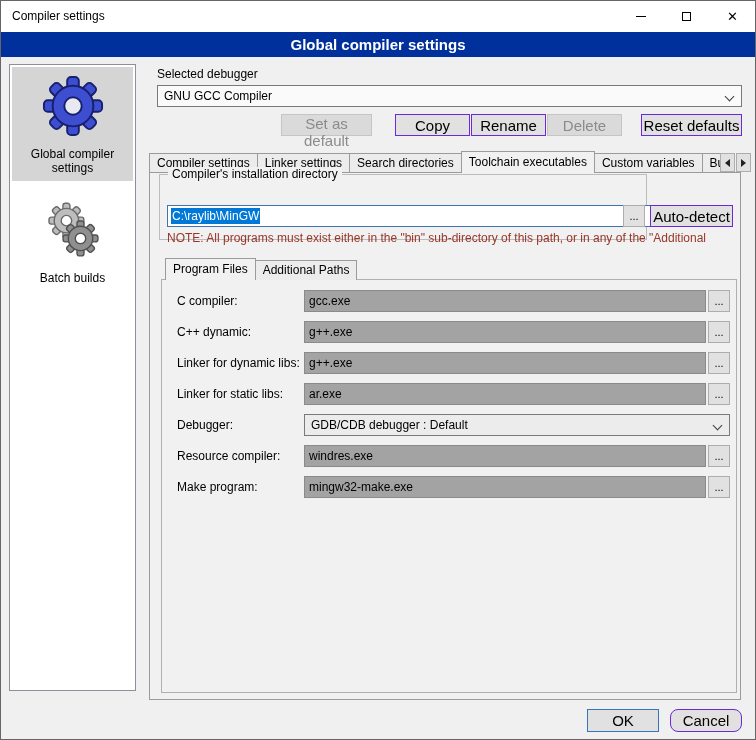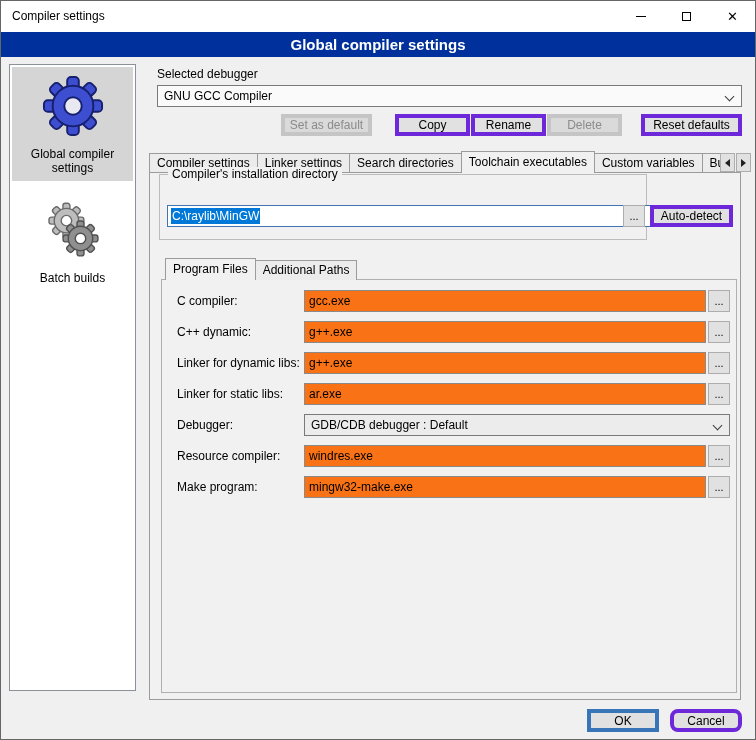--- a/index.html
+++ b/index.html
@@ -23,21 +23,21 @@
   .side-item{width:121px;margin:2px auto 10px auto;padding:8px 2px 6px 2px;text-align:center;cursor:default;}
   .side-item.active{background:#d5d5d5;}
   .side-label{font-size:12px;line-height:14px;color:#000;margin-top:10px;}
   .side-item svg{display:block;margin:0 auto;}
 
   
   .lbl{position:absolute;font-size:12px;color:#000;white-space:nowrap;}
   .combo{position:absolute;background:#fafafa;border:1px solid #7a7a7a;font-size:12px;display:flex;align-items:center;padding:0 22px 0 6px;white-space:nowrap;overflow:hidden;}
   .chev{position:absolute;right:8px;top:7px;width:7px;height:7px;border-right:1.5px solid #3c3c3c;border-bottom:1.5px solid #3c3c3c;transform:rotate(45deg);}
 
-  .btn{position:absolute;height:22px;background:#e1e1e1;border:4px solid #6d28d9;font-size:12px;color:#000;cursor:default;}
+  .btn{position:absolute;height:22px;background:#e1e1e1;border:1px solid #6d28d9;font-size:15px;color:#000;cursor:default;}
   .btn.disabled{background:#dadada;border-color:#c5c5c5;color:var(--disabled_text,#8b8b8b);}
   .btn.primary{border-color:#3874b8;}
 
   
   .tabs{position:absolute;left:148px;top:150px;width:571px;height:22px;display:flex;align-items:flex-end;overflow:hidden;}
   .tab{flex:0 0 auto;height:20px;line-height:19px;border:1px solid #9b9b9b;border-bottom:none;background:#ececec;
        padding:0 7px;font-size:12px;margin-right:-1px;white-space:nowrap;cursor:default;}
   .tab.active{height:22px;line-height:21px;background:#f1f1f1;position:relative;z-index:3;}
   .tab-arrow{position:absolute;top:152px;width:15px;height:19px;background:#e1e1e1;border:1px solid #adadad;display:flex;align-items:center;justify-content:center;padding:0;}
   .tri-l{width:0;height:0;border-right:5px solid #222;border-top:4px solid transparent;border-bottom:4px solid transparent;}
@@ -53,21 +53,21 @@
   .dirbox{position:absolute;left:166px;top:204px;width:508px;height:22px;background:#fff;border:1px solid #3f74b3;display:flex;align-items:center;padding-left:3px;font-size:12px;overflow:hidden;}
   .dirbox .sel{background:var(--selection,#0078d7);color:#fff;padding:1px 1px;white-space:pre;}
 
   .note{position:absolute;left:166px;top:230px;width:562px;font-size:12px;color:var(--note_text,#993528);white-space:nowrap;overflow:hidden;}
 
   
   .subtabs{position:absolute;left:164px;top:256px;height:23px;display:flex;align-items:flex-end;z-index:4;}
   .subpanel{position:absolute;left:160px;top:278px;width:576px;height:414px;background:#f1f1f1;border:1px solid #b0b0b0;}
 
   
-  .tinput{position:absolute;height:22px;border:1px solid #8a8a8a;background:#f97316;font-size:12px;padding:0 4px;}
+  .tinput{position:absolute;height:22px;border:1px solid #8a8a8a;background:#a3a3a3;font-size:12px;padding:0 4px;}
   .browse{position:absolute;width:22px;height:22px;background:#e1e1e1;border:1px solid #adadad;font-size:11px;line-height:10px;padding:0;cursor:default;}
 </style>
 </head>
 <body>
 
 <svg width="0" height="0" style="position:absolute">
   <defs>
     <g id="gearshape">
       <rect x="-6" y="-30" width="12" height="60" rx="4"></rect>
       <rect x="-6" y="-30" width="12" height="60" rx="4" transform="rotate(45)"></rect>
@@ -155,20 +155,21 @@
 
   <div class="groupbox">
     <span class="legend">Compiler's installation directory</span>
   </div>
 
   <div class="dirbox">
     <span class="sel">C:\raylib\MinGW</span>
   </div>
   <button class="browse" style="left:622px;top:204px;">...</button>
   <button class="btn" style="left:649px;top:204px;width:83px;">Auto-detect</button>
+  <div class="note">NOTE: All programs must exist either in the "bin" sub-directory of this path, or in any of the "Additional</div>
 
   <div class="subtabs">
     <div class="tab active">Program Files</div>
     <div class="tab">Additional Paths</div>
   </div>
   <div class="subpanel"></div>
 
   <span class="lbl" style="left:176px;top:293px;">C compiler:</span>
   <input class="tinput" style="left: 303px; top: 289px; width: 402px;" value="gcc.exe">
   <button class="browse" style="left:707px;top:289px;">...</button>

